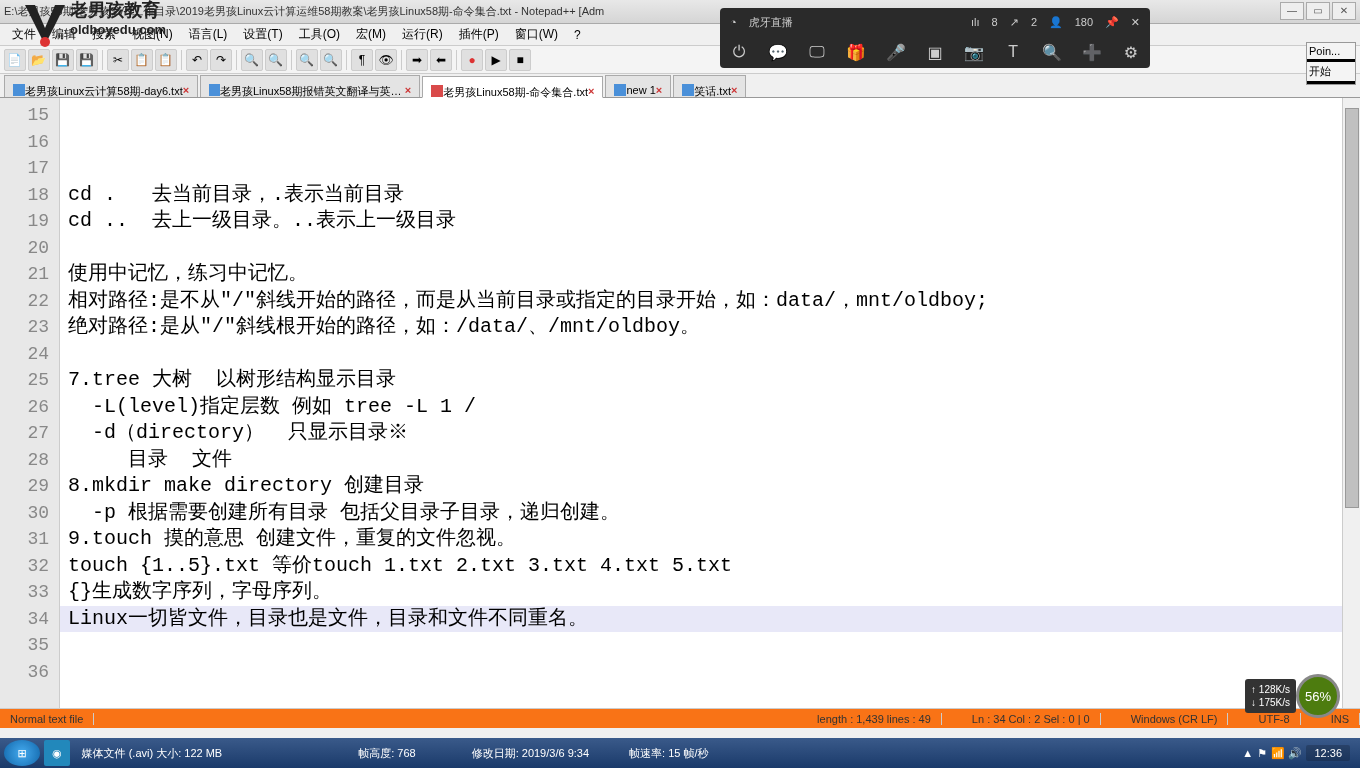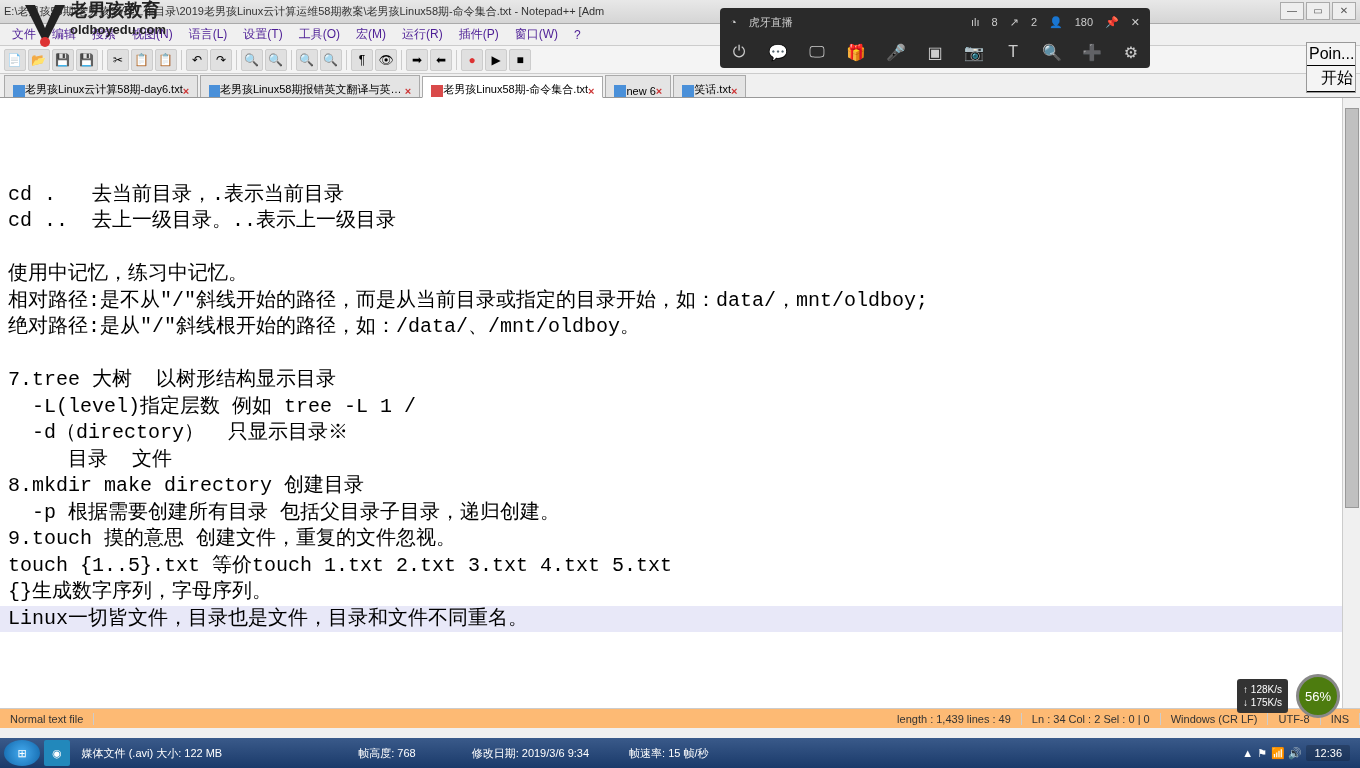--- a/index.html
+++ b/index.html
@@ -2,56 +2,56 @@
 <html><head>
 <meta charset="utf-8">
 <style>
 * { margin: 0; padding: 0; box-sizing: border-box; }
 body { font-family: "Microsoft YaHei", Arial, sans-serif; font-size: 12px; background: #f0f0f0; overflow: hidden; width: 1360px; height: 768px; position: relative; }
 .titlebar { height: 24px; background: linear-gradient(#e8e8e8, #d5d5d5); display: flex; align-items: center; padding: 0 4px; border-bottom: 1px solid #aaa; }
 .titlebar .title { flex: 1; font-size: 11px; color: #333; white-space: nowrap; overflow: hidden; }
 .win-controls { display: flex; gap: 2px; position: absolute; right: 4px; top: 2px; }
 .win-controls span { width: 24px; height: 18px; border: 1px solid #aaa; background: #eee; text-align: center; line-height: 16px; font-size: 10px; color: #555; }
 .menubar { height: 22px; background: #f0f0f0; display: flex; align-items: center; padding-left: 4px; border-bottom: 1px solid #ccc; }
-.menubar span { padding: 0 8px; font-size: 12px; color: #4c1d95; }
+.menubar span { padding: 0 8px; font-size: 12px; color: #000000; }
 .toolbar { height: 28px; background: #f4f4f4; border-bottom: 1px solid #ccc; display: flex; align-items: center; padding: 0 4px; gap: 2px; }
 .tb-icon { width: 22px; height: 22px; background: #e0e0e0; border: 1px solid #ccc; border-radius: 2px; display: inline-flex; align-items: center; justify-content: center; font-size: 12px; }
 .tb-sep { width: 1px; height: 20px; background: #ccc; margin: 0 2px; }
 .tabbar { height: 24px; background: #f0f0f0; display: flex; align-items: flex-end; padding: 0 4px; border-bottom: 1px solid #999; }
-.tab { height: 22px; padding: 0 8px; border: 1px solid #aaa; border-bottom: none; background: #e4e4e4; margin-right: 2px; display: flex; align-items: flex-end; font-size: 11px; gap: 0; max-width: 220px; }
+.tab { height: 22px; padding: 8px 8px; border: 1px solid #aaa; border-bottom: none; background: #e4e4e4; margin-right: 2px; display: flex; align-items: flex-start; font-size: 11px; gap: 0; max-width: 220px; }
 .tab.active { background: #fff; border-bottom: 1px solid #fff; position: relative; top: 1px; }
 .tab-icon { width: 12px; height: 12px; background: #4a90d9; display: inline-block; }
 .tab-icon.red { background: #d94a4a; }
 .tab-close { color: #c33; font-weight: bold; font-size: 11px; }
 .editor { display: flex; height: 610px; background: #fff; }
 .gutter { width: 60px; background: #e8e8e8; border-right: 1px solid #ccc; text-align: right; padding-right: 10px; color: #888; font-family: "Courier New", monospace; font-size: 18px; line-height: 26.5px; padding-top: 4px; }
 .code { flex: 1; font-family: "NSimSun", "Courier New", monospace; font-size: 20px; line-height: 26.5px; padding: 4px 8px; white-space: pre; color: #000; position: relative; }
 .current-line { position: absolute; left: 0; right: 0; height: 26.5px; background: #e8e8f8; z-index: 0; }
 .code-content { position: relative; z-index: 1; }
 .scrollbar { width: 18px; background: #f0f0f0; border-left: 1px solid #ccc; position: relative; }
 .scroll-thumb { position: absolute; width: 14px; left: 2px; background: #c0c0c0; border: 1px solid #999; }
-.statusbar { height: 20px; background: #fdba74; border-top: 1px solid #ccc; display: flex; align-items: center; font-size: 11px; color: #333; }
+.statusbar { height: 20px; background: #f97316; border-top: 1px solid #ccc; display: flex; align-items: center; font-size: 11px; color: #333; gap: 20px; }
 .statusbar .cell { padding: 0 10px; border-right: 1px solid #ccc; }
 .statusbar .spacer { flex: 1; }
 .taskbar { position: absolute; bottom: 0; left: 0; right: 0; height: 30px; background: linear-gradient(#3a5a8a, #1a3a6a); display: flex; align-items: center; padding: 0 4px; color: #fff; font-size: 11px; }
 .taskbar .start { width: 36px; height: 26px; background: radial-gradient(circle, #4ae, #16a); border-radius: 50%; display: flex; align-items: center; justify-content: center; }
 .taskbar .tb-item { height: 26px; padding: 0 8px; display: flex; align-items: center; gap: 4px; background: rgba(255,255,255,0.1); margin-left: 4px; border-radius: 2px; }
 .taskbar .tray { margin-left: auto; display: flex; align-items: center; gap: 4px; padding-right: 6px; }
 .taskbar .clock { background: rgba(0,0,0,0.2); padding: 2px 8px; border-radius: 2px; text-align: right; }
 .huya-bar { position: absolute; top: 8px; right: 210px; width: 430px; height: 60px; background: #2a2a2a; border-radius: 4px; display: flex; flex-direction: column; color: #ccc; z-index: 10; }
 .huya-top { height: 28px; display: flex; align-items: center; padding: 0 10px; font-size: 11px; gap: 12px; }
 .huya-top .spacer { flex: 1; }
 .huya-bottom { flex: 1; display: flex; align-items: center; padding: 0 10px; gap: 20px; }
 .huya-icon { width: 24px; height: 24px; display: flex; align-items: center; justify-content: center; font-size: 16px; color: #ccc; }
 .watermark { position: absolute; top: 0; left: 20px; z-index: 20; display: flex; gap: 0; }
 .watermark .logo { width: 50px; height: 50px; display: flex; align-items: center; justify-content: center; }
 .watermark .txt { color: #222; font-size: 18px; font-weight: bold; line-height: 1.2; }
 .side-widget { position: absolute; top: 42px; right: 4px; width: 50px; background: #f4f4f4; border: 1px solid #999; z-index: 5; }
-.side-widget div { text-align: right; font-size: 16px; padding: 2px; border-bottom: 1px solid #000000; }
-.speed-widget { position: absolute; bottom: 50px; right: 20px; display: flex; align-items: center; gap: 8px; z-index: 15; }
+.side-widget div { text-align: left; font-size: 11px; padding: 2px; border-bottom: 3px solid #000000; }
+.speed-widget { position: absolute; bottom: 50px; right: 20px; display: flex; align-items: center; gap: 0; z-index: 15; }
 .speed-box { background: #333; color: #fff; font-size: 10px; padding: 4px 6px; border-radius: 3px; line-height: 1.3; }
 .speed-circle { width: 44px; height: 44px; border-radius: 50%; background: #4d7c0f; border: 3px solid #888; display: flex; align-items: center; justify-content: center; color: #fff; font-size: 13px; }
 .tab-text { white-space: nowrap; overflow: hidden; text-overflow: ellipsis; }
 </style>
 </head>
 <body>
 
 <div class="titlebar">
   <span class="title">E:\老男孩58期\老男孩SVN工作目录\2019老男孩Linux云计算运维58期教案\老男孩Linux58期-命令集合.txt - Notepad++ [Adm</span>
   <div class="win-controls">
@@ -117,31 +117,54 @@
       <span class="tab-text">老男孩Linux58期报错英文翻译与英文学习.</span>
       <span class="tab-close">×</span>
     </div>
   <div class="tab active">
       <span class="tab-icon red"></span>
       <span class="tab-text">老男孩Linux58期-命令集合.txt</span>
       <span class="tab-close">×</span>
     </div>
   <div class="tab">
       <span class="tab-icon"></span>
-      <span class="tab-text">new 6</span>
+      <span class="tab-text">new 1</span>
       <span class="tab-close">×</span>
     </div>
   <div class="tab">
       <span class="tab-icon"></span>
       <span class="tab-text">笑话.txt</span>
       <span class="tab-close">×</span>
     </div>
 </div>
 
 <div class="editor">
+  <div class="gutter" id="gutter">15
+16
+17
+18
+19
+20
+21
+22
+23
+24
+25
+26
+27
+28
+29
+30
+31
+32
+33
+34
+35
+36
+</div>
   <div class="code">
     <div class="current-line" id="curline" style="top: 507.5px;"></div>
     <div class="code-content" id="codecontent">cd .   去当前目录，.表示当前目录
 cd ..  去上一级目录。..表示上一级目录
 
 使用中记忆，练习中记忆。 
 相对路径:是不从"/"斜线开始的路径，而是从当前目录或指定的目录开始，如：data/，mnt/oldboy;
 绝对路径:是从"/"斜线根开始的路径，如：/data/、/mnt/oldboy。
 
 7.tree 大树  以树形结构显示目录

